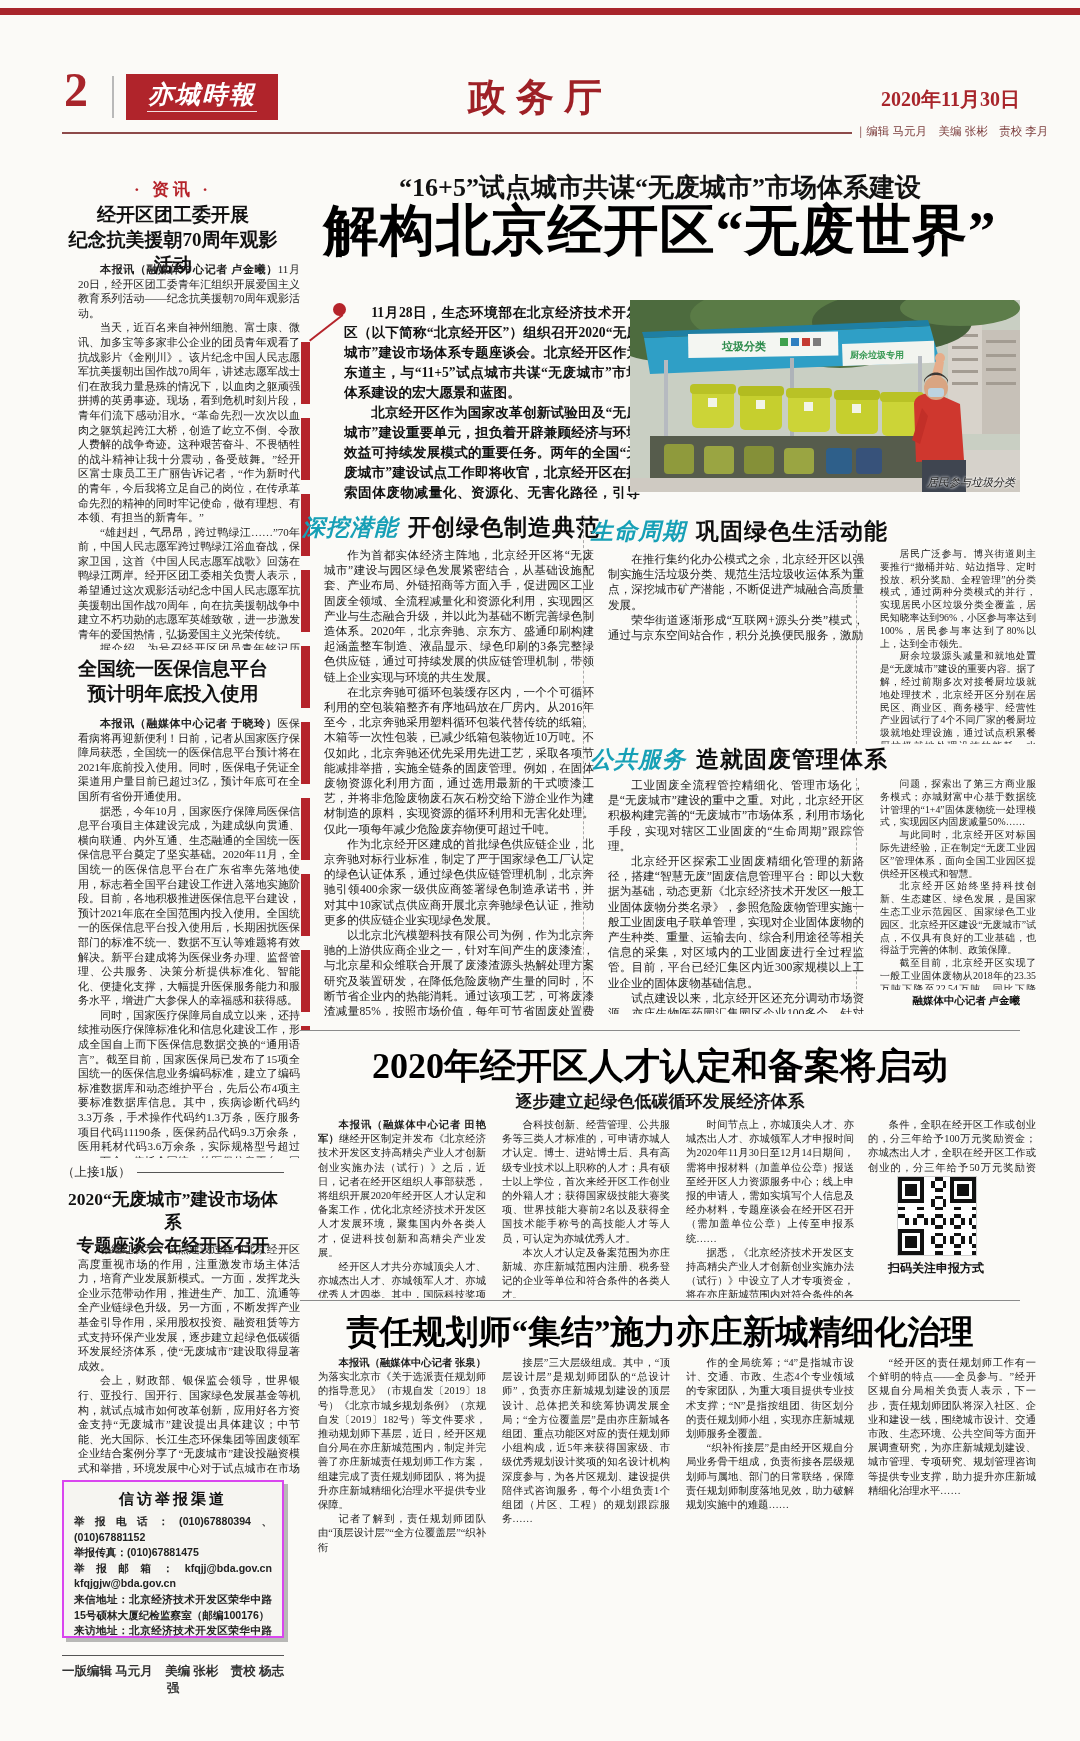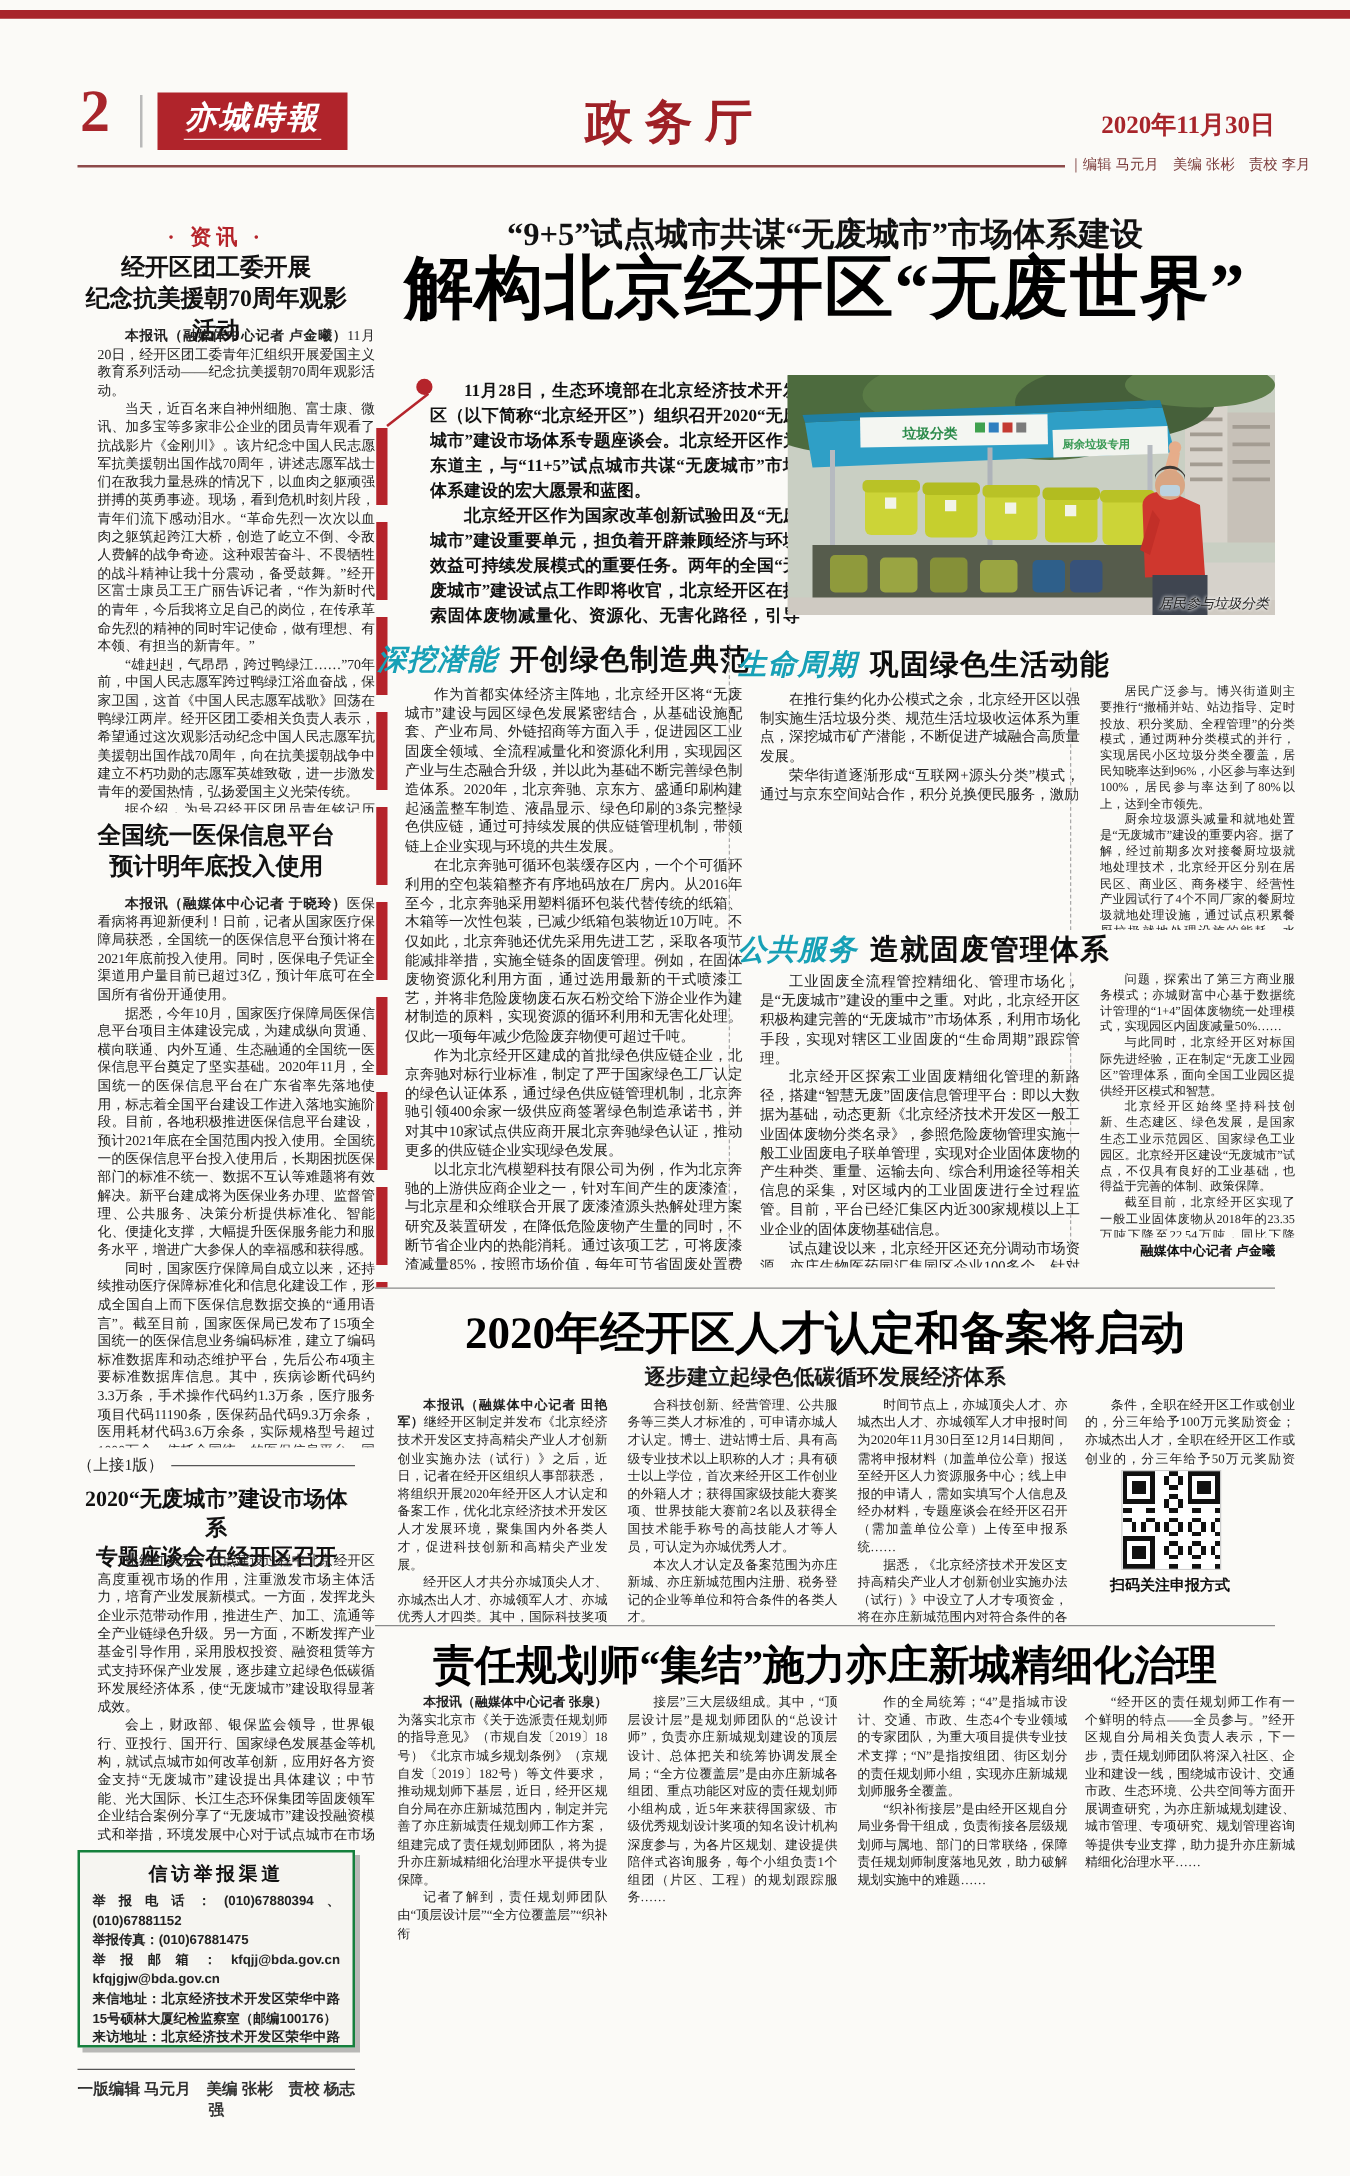--- a/index.html
+++ b/index.html
@@ -24,21 +24,21 @@
   .hdr-date{right:60px;top:86px;font-size:20px;font-weight:bold;color:#a8252b;}
   .hdr-rule{left:62px;top:132px;width:790px;border-top:2px solid #8d4a4a;}
   .hdr-editors{left:855px;top:124px;width:165px;font-size:11.5px;color:#7a3b3b;
                font-family:"Liberation Sans","DejaVu Sans",sans-serif;white-space:nowrap;}
   .col-label{left:62px;top:178px;width:222px;text-align:center;color:#b5242b;font-size:17px;font-weight:900;letter-spacing:4px;}
   .atitle{left:62px;width:222px;text-align:center;font-weight:900;color:#111;line-height:1.32;}
   .t19{font-size:19px;} .t17{font-size:17.5px;}
   .sbody{left:62px;width:222px;font-size:11px;line-height:14.6px;color:#222;}
   .jumprow{left:62px;top:1164px;width:222px;display:flex;align-items:center;font-size:12.5px;color:#222;}
   .jumprow .jline{flex:1;border-top:1px solid #555;margin-left:6px;}
-  .rbox{left:62px;top:1480px;width:222px;height:158px;background:#f6f5f1;border:2px solid #15803d;
+  .rbox{left:62px;top:1480px;width:222px;height:158px;background:#f6f5f1;border:2px solid #d946ef;
         box-shadow:4px 4px 0 rgba(60,60,60,.35);padding:8px 10px;box-sizing:border-box;
         font-family:"Liberation Sans","DejaVu Sans",sans-serif;}
   .rbox-title{text-align:center;font-size:15px;font-weight:900;letter-spacing:3px;margin-bottom:5px;color:#111;}
   .rbox .bline{font-size:10.6px;font-weight:bold;line-height:15.6px;color:#222;text-align:justify;}
   .sfooter-rule{left:62px;top:1655px;width:222px;border-top:1.5px solid #555;}
   .sfooter{left:62px;top:1663px;width:222px;text-align:center;font-size:12.5px;color:#333;font-weight:600;}
 
   
   .kicker{left:300px;top:170px;width:720px;text-align:center;font-size:26px;font-weight:900;color:#121212;}
   .headline{left:290px;top:202px;width:740px;text-align:center;font-size:55px;font-weight:900;color:#000;
@@ -126,21 +126,21 @@
         <div class="bline">举报电话：(010)67880394、(010)67881152</div>
         <div class="bline">举报传真：(010)67881475</div>
         <div class="bline">举报邮箱：kfqjj@bda.gov.cn kfqjgjw@bda.gov.cn</div>
         <div class="bline">来信地址：北京经济技术开发区荣华中路15号硕林大厦纪检监察室（邮编100176）</div>
         <div class="bline">来访地址：北京经济技术开发区荣华中路15号硕林大厦4层C-12房间</div>
       </div>
   </div>
   <div class="abs sfooter-rule"></div>
   <div class="abs sfooter">一版编辑 马元月　美编 张彬　责校 杨志强</div>
 
-  <div class="abs kicker">“9+5”试点城市共谋“无废城市”市场体系建设</div>
+  <div class="abs kicker">“16+5”试点城市共谋“无废城市”市场体系建设</div>
   <div class="abs headline">解构北京经开区“无废世界”</div>
   <div class="abs redbar"></div>
   <div class="abs reddot"></div>
   <div class="abs redlink"></div>
 
   <div class="abs intro just clip">
       <p>11月28日，生态环境部在北京经济技术开发区（以下简称“北京经开区”）组织召开2020“无废城市”建设市场体系专题座谈会。北京经开区作为东道主，与“11+5”试点城市共谋“无废城市”市场体系建设的宏大愿景和蓝图。</p>
       <p>北京经开区作为国家改革创新试验田及“无废城市”建设重要单元，担负着开辟兼顾经济与环境效益可持续发展模式的重要任务。两年的全国“无废城市”建设试点工作即将收官，北京经开区在探索固体废物减量化、资源化、无害化路径，引导践行“绿色生活”理念等方面成效如何？又凝练出哪些可复制推广的模式与经验？以本次座谈会为契机，记者再次进入北京经开区的“无废世界”。</p>
     </div>
 

